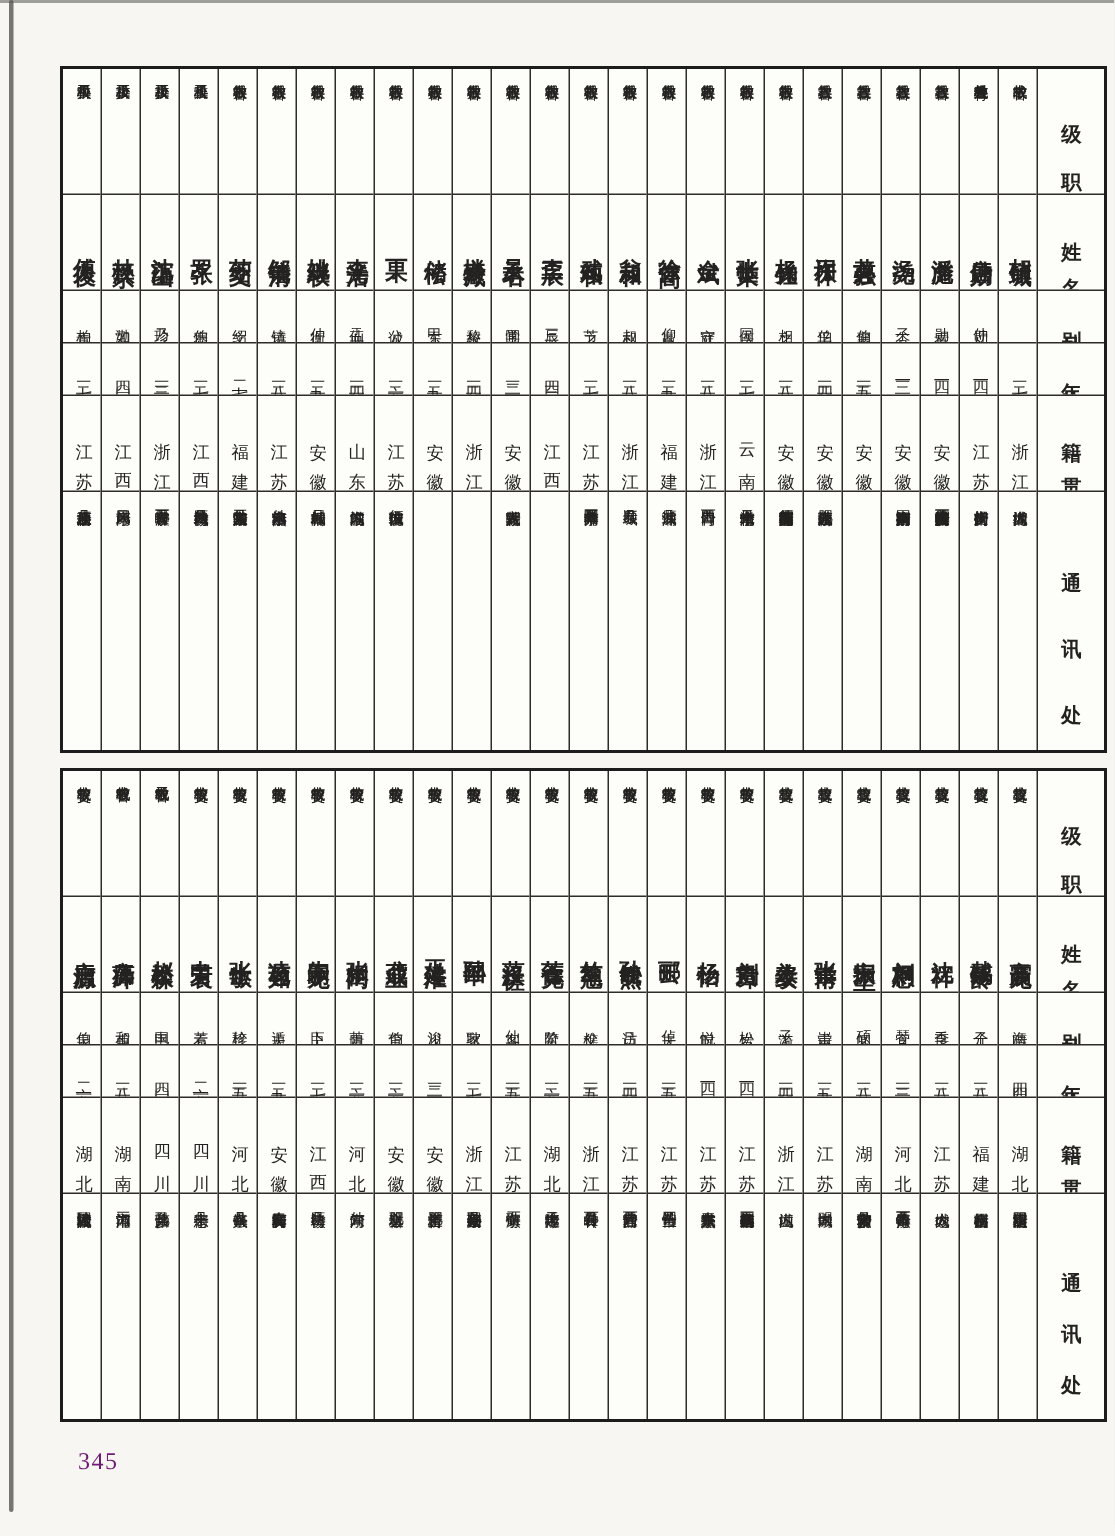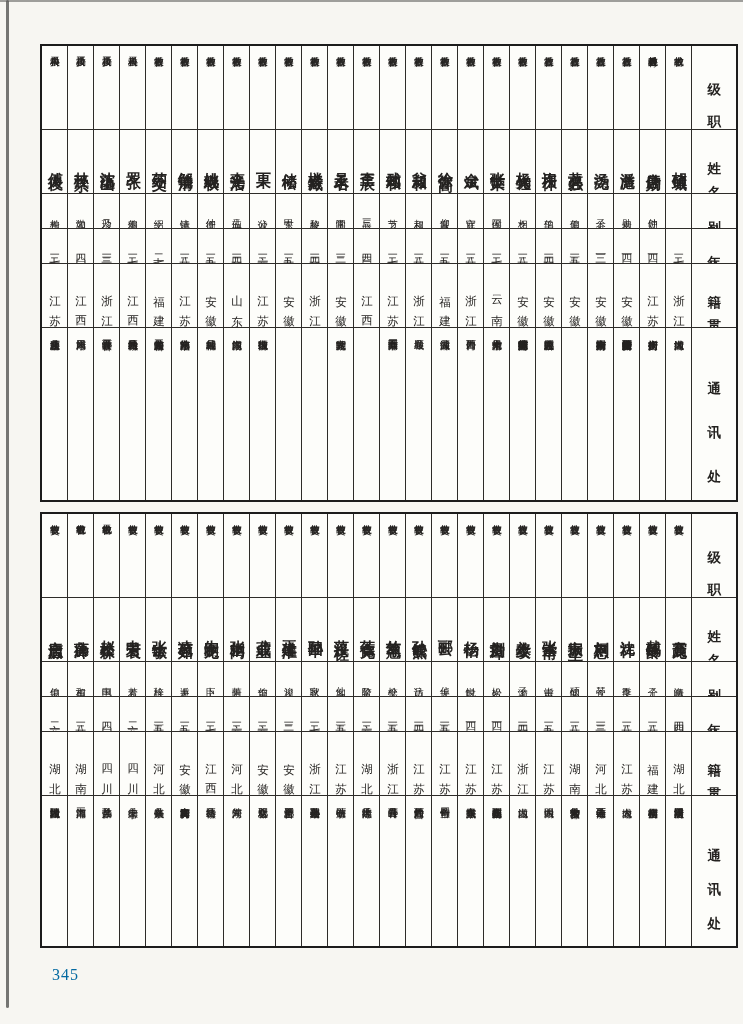--- a/index.html
+++ b/index.html
@@ -66,21 +66,21 @@
   .header-col .vtext{font-size:13.5px;font-weight:600;line-height:1;}
   .header-col .c-rank .vtext{letter-spacing:34px;margin-bottom:-34px;}
   .header-col .c-name .vtext{letter-spacing:24px;margin-bottom:-24px;}
   .header-col .c-alias .vtext{letter-spacing:5px;margin-bottom:-5px;}
   .header-col .c-age .vtext{letter-spacing:5px;margin-bottom:-5px;}
   .header-col .c-origin .vtext{letter-spacing:24px;margin-bottom:-24px;}
   .t-top .header-col .c-addr .vtext{letter-spacing:44px;margin-bottom:-44px;}
   .t-bot .header-col .c-addr .vtext{letter-spacing:34px;margin-bottom:-34px;}
   .page-number{
     position:absolute;left:52px;top:966px;
-    font-size:16px;color:#0369a1;letter-spacing:1px;
+    font-size:16px;color:#701a75;letter-spacing:1px;
     font-family:"Liberation Serif", serif;
   }
 </style>
 </head>
 <body>
 
 <div class="page">
   <div class="scan-edge-left"></div>
   <div class="scan-edge-top"></div>
   <div class="tables" id="tables">

